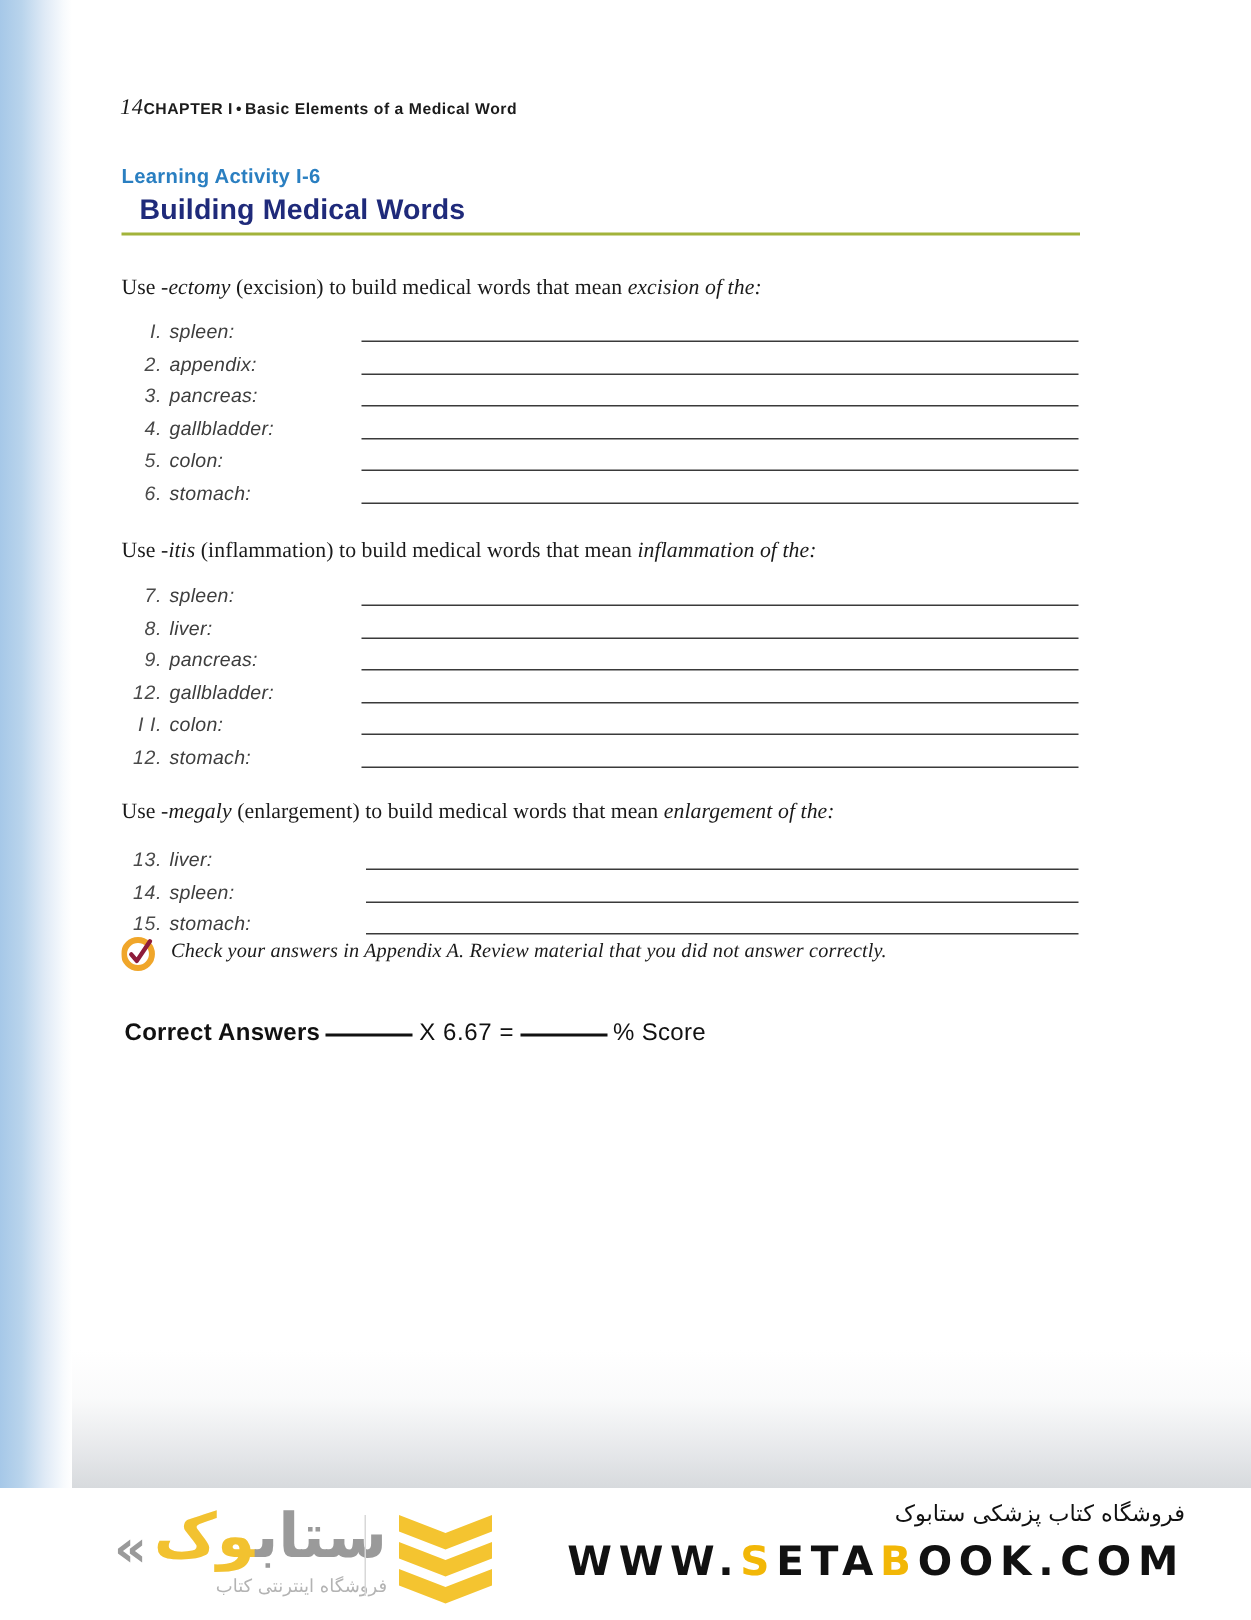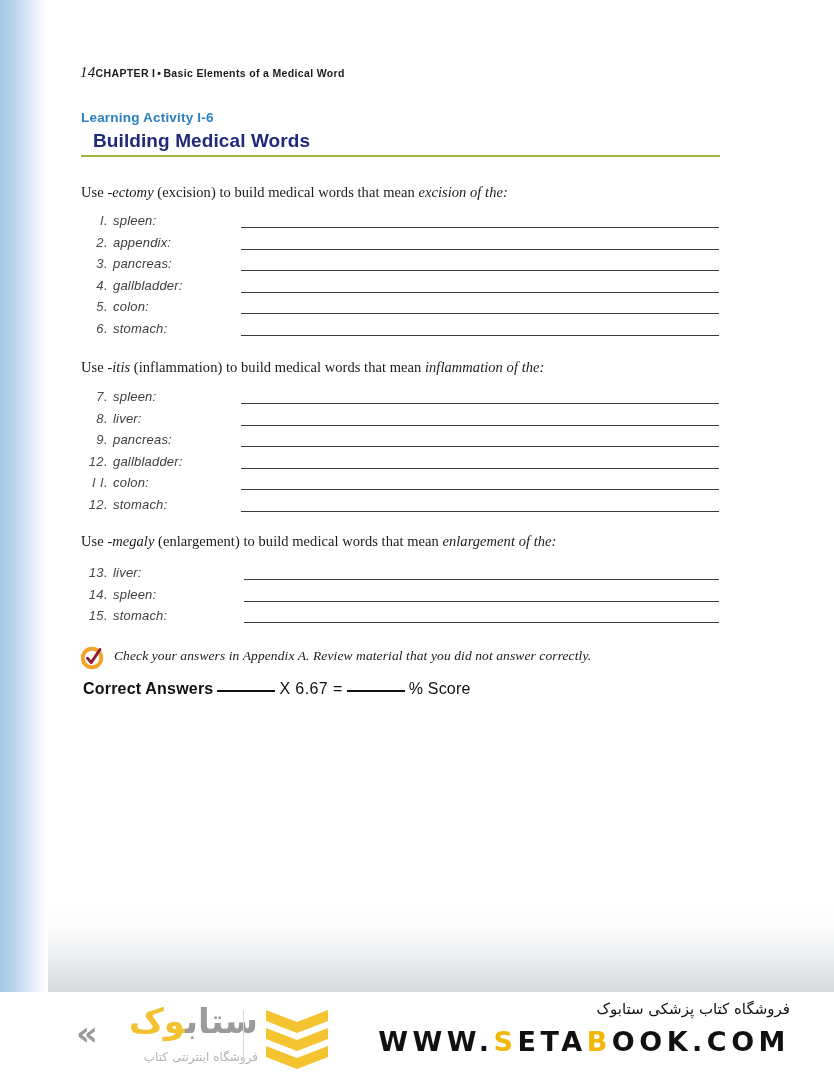--- a/index.html
+++ b/index.html
@@ -151,21 +151,21 @@
     width: 478px;
     height: 0;
     border-bottom: 1.2px solid #3a3a3a;
   }
   
   .list-megaly .item .answer-line { left: 163px; width: 475px; }
 
   
   .check-note {
     position: absolute;
-    left: 81px; top: 645px;
+    left: 81px; top: 623px;
     width: 640px;
     height: 26px;
   }
   .check-icon {
     position: absolute;
     left: 0; top: 1px;
     width: 24px; height: 24px;
   }
   .check-note .note-text {
     position: absolute;
@@ -214,21 +214,21 @@
   
   .logo-wrap {
     position: absolute;
     left: 68px; top: 10px;
     width: 290px; height: 70px;
   }
   .logo-word {
     position: absolute;
     right: 100px; top: 2px;
     font-family: "DejaVu Sans", sans-serif;
-    font-size: 34px;
+    font-size: 41px;
     font-weight: bold;
     color: #9a9a9a;
     direction: rtl;
     letter-spacing: -1px;
     line-height: 1;
   }
   .logo-word .gold { color: #f2c230; }
   .logo-guill {
     position: absolute;
     left: 8px; top: 14px;

